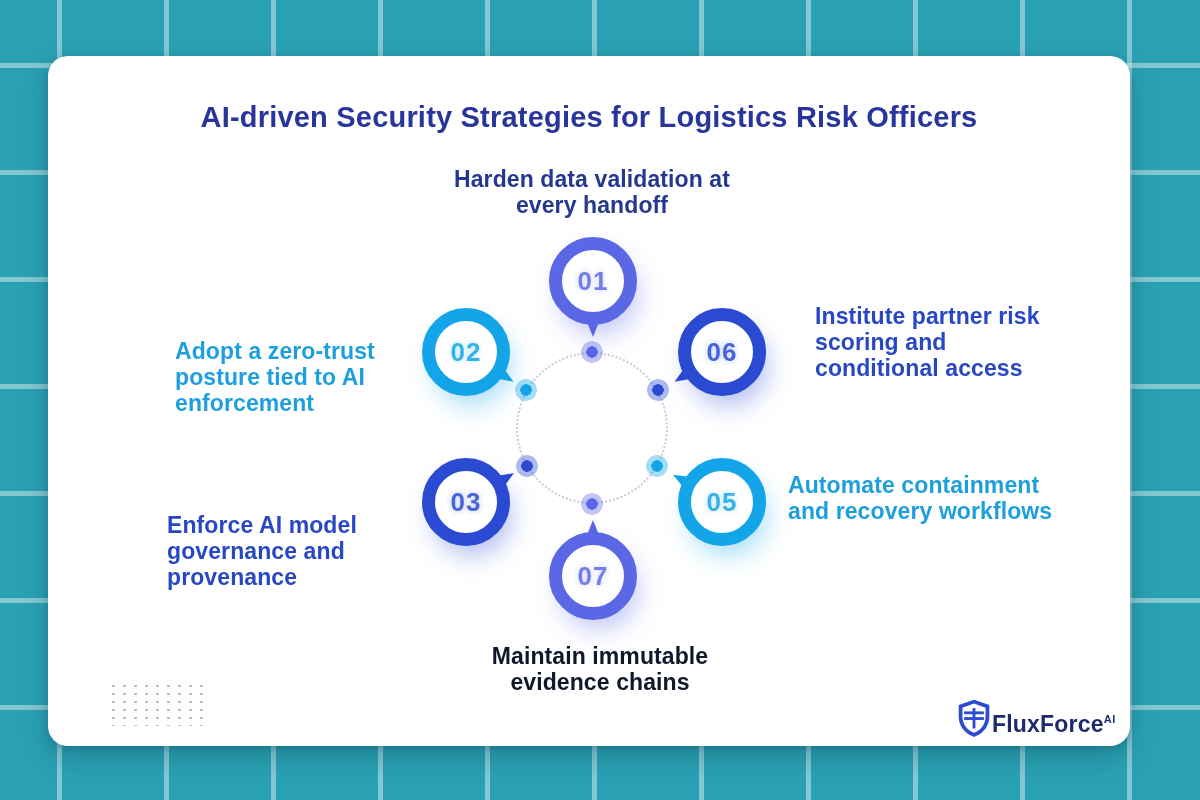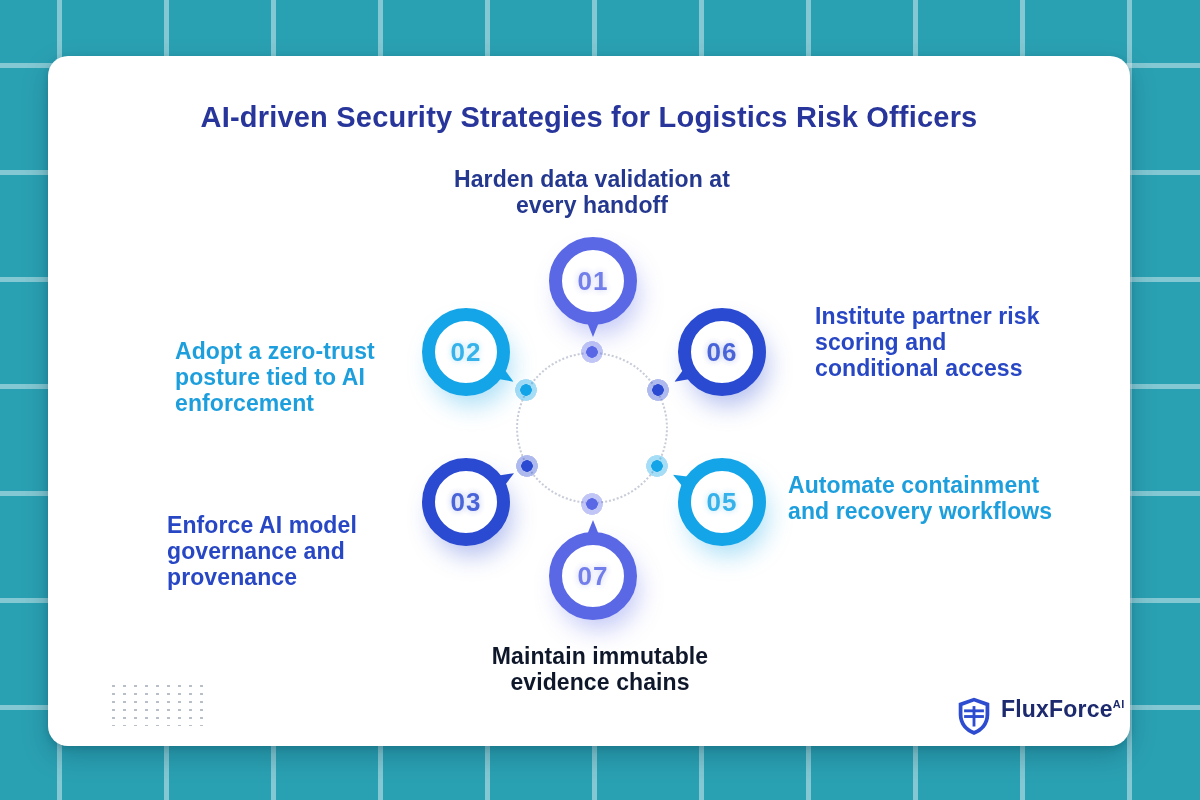--- a/index.html
+++ b/index.html
@@ -64,21 +64,21 @@
     position:absolute;width:22px;height:22px;border-radius:50%;
     background:radial-gradient(circle at 50% 50%, var(--c) 0 5.5px, var(--ch) 6px 11px, transparent 11px);
   }
   .dots-grid{
     position:absolute;left:108px;top:682px;width:100px;height:44px;
     background-image:radial-gradient(circle, #b9bfc9 1.2px, transparent 1.4px);
     background-size:11px 8px;
   }
   .logo{
     position:absolute;left:956px;top:696px;height:42px;
-    display:flex;align-items:flex-start;gap:9px;
+    display:flex;align-items:flex-end;
   }
   .logo-name{font-size:23px;font-weight:bold;color:#1d2b6e;letter-spacing:.2px;}
   .logo-name sup{font-size:11px;font-weight:bold;vertical-align:9px;letter-spacing:.5px;}
 </style>
 </head>
 <body>
 
 <div class="card"></div>
 
 <h1 class="title">AI-driven Security Strategies for Logistics Risk Officers</h1>

